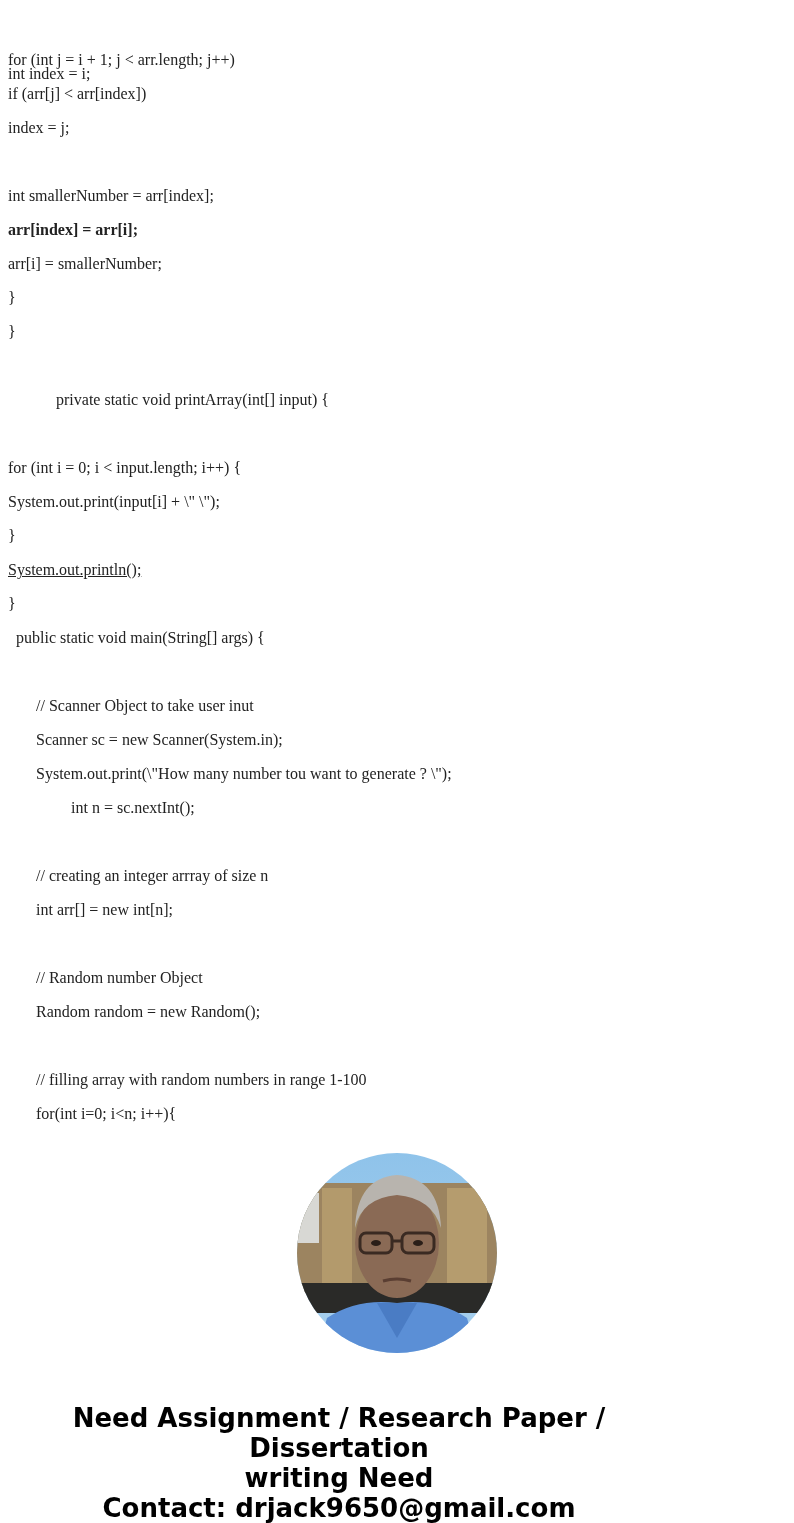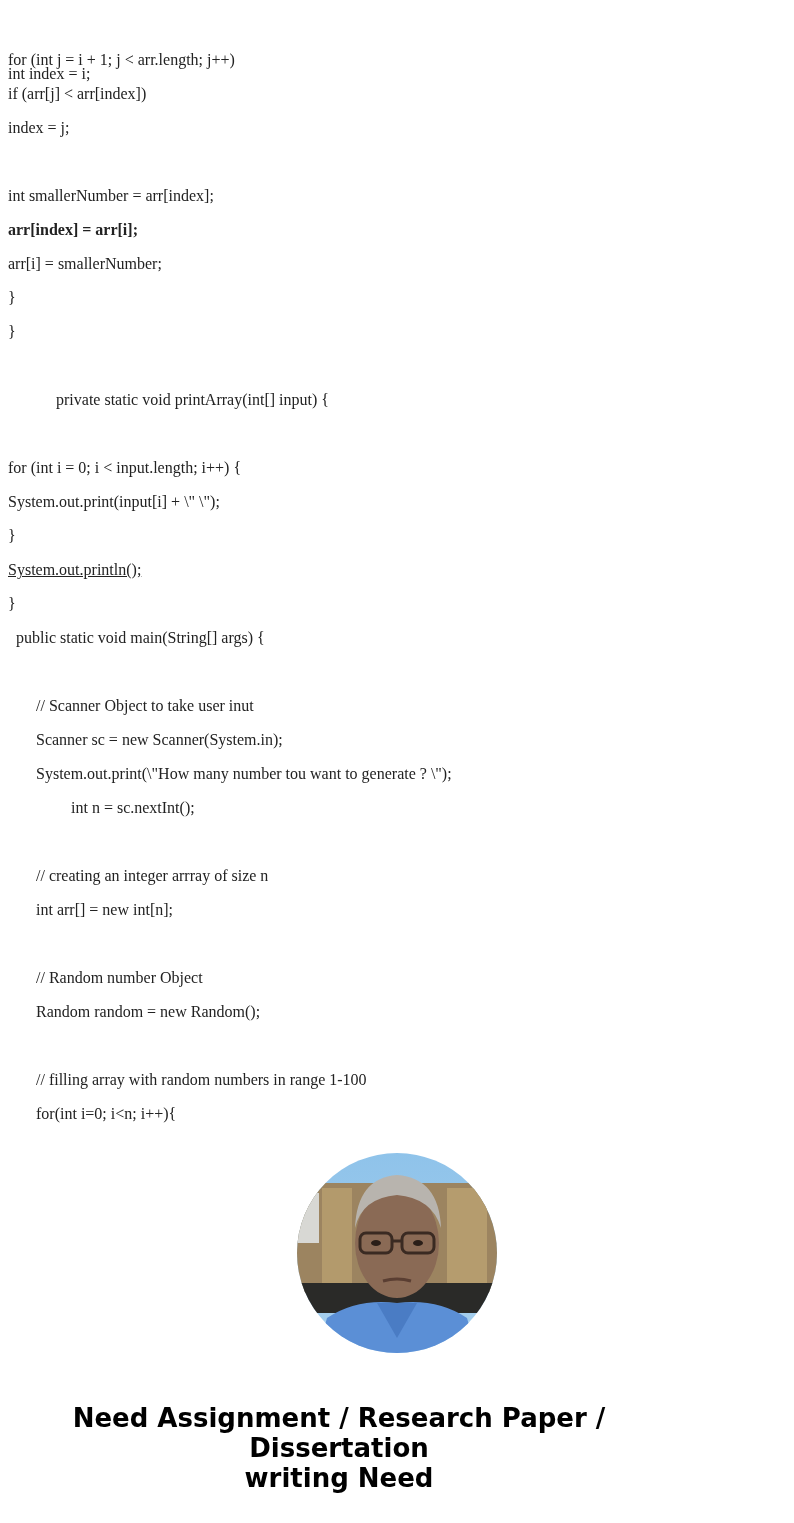--- a/index.html
+++ b/index.html
@@ -64,13 +64,14 @@
     <line x1="95" y1="88" x2="105" y2="88" stroke="#3a2a22" stroke-width="3"></line>
     <ellipse cx="79" cy="90" rx="5" ry="3" fill="#2a1e18"></ellipse>
     <ellipse cx="121" cy="90" rx="5" ry="3" fill="#2a1e18"></ellipse>
     <path d="M86 128 Q100 124 114 128" stroke="#5a3e32" stroke-width="3" fill="none"></path>
   </svg>
 </div>
 
 <div class="footer">
   <div>Need Assignment / Research Paper / Dissertation</div>
   <div>writing Need</div>
+  <div>Contact: drjack9650@gmail.com</div>
 </div>
 
 </body></html>

